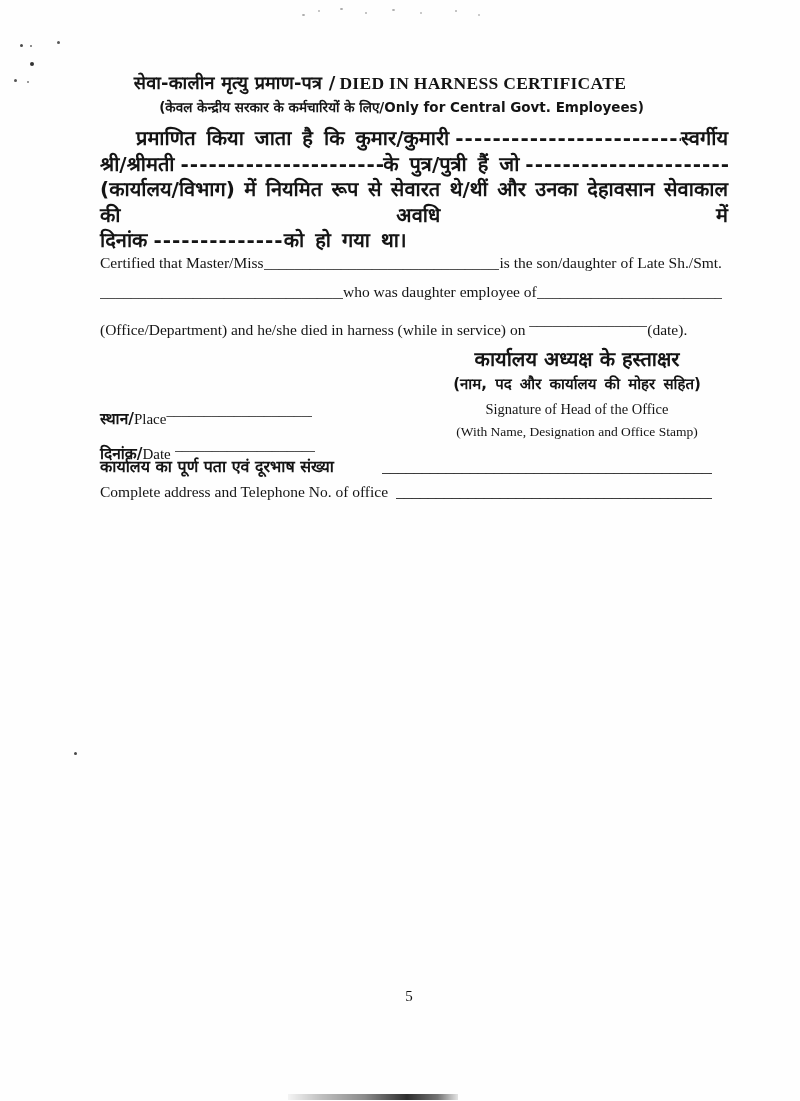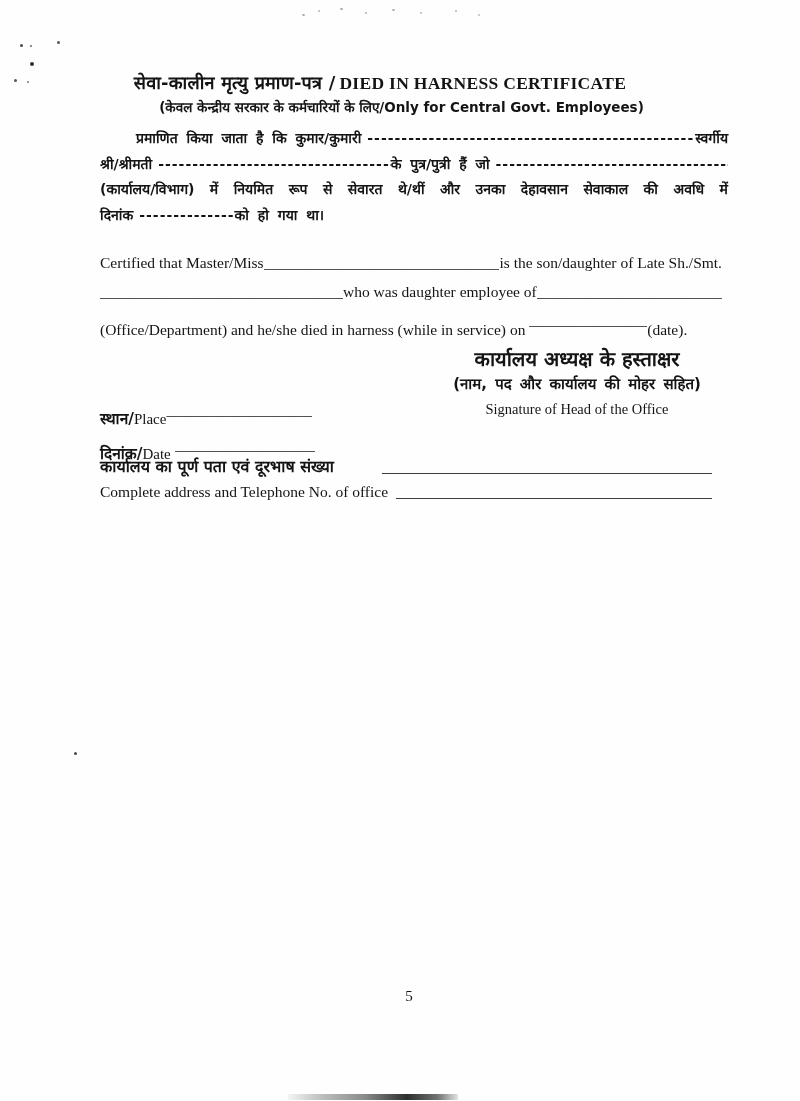--- a/index.html
+++ b/index.html
@@ -17,21 +17,21 @@
 
   
   .title-block { position:absolute; top:70px; left:0; width:740px; text-align:center; padding-left:20px; }
   .title-block .t-hi { font-size:18px; letter-spacing:0.2px; }
   .title-block .t-en { font-size:17.5px; letter-spacing:0.3px; }
   .subtitle { position:absolute; top:98px; left:0; width:800px; text-align:center; padding-left:3px;
               font-size:13.5px; }
 
   
   .hindi-para { position:absolute; top:126px; left:100px; width:628px;
-                font-size:14px; line-height:25.5px; word-spacing:4px; }
+                font-size:20px; line-height:25.5px; word-spacing:4px; }
   .hline { display:flex; align-items:baseline; white-space:nowrap; }
   .hline .dashfill { flex:1 1 auto; overflow:hidden; white-space:nowrap;
                      letter-spacing:1px; font-weight:bold; padding:0 6px; }
   .hline.indent > span:first-child { padding-left:36px; }
   .hline-just { text-align:justify; text-align-last:justify; word-spacing:2px; }
 
   
   .eng-para { position:absolute; top:249px; left:100px; width:622px;
               font-size:15.5px; line-height:28.5px; }
   .eline { display:flex; align-items:flex-end; white-space:nowrap; }
@@ -136,20 +136,21 @@
     </div>
     <div style="white-space:nowrap;">
       <span>(Office/Department) and he/she died in harness (while in service) on </span><span class="ublock w112">____________________</span><span>(date).</span>
     </div>
   </div>
 
   <div class="sig-block">
     <div class="hi sig-hi1">कार्यालय अध्यक्ष के हस्ताक्षर</div>
     <div class="hi sig-hi2">(नाम, पद और कार्यालय की मोहर सहित)</div>
     <div class="en sig-en1">Signature of Head of the Office</div>
+    <div class="en sig-en2">(With Name, Designation and Office Stamp)</div>
   </div>
 
   <div class="place-date">
     <div class="pd-row">
       <span class="hi pd-label-hi">स्थान/</span><span class="en">Place</span><span class="en pd-blank place">______________________________</span>
     </div>
     <div class="pd-row">
       <span class="hi pd-label-hi">दिनांक/</span><span class="en">Date </span><span class="en pd-blank date">______________________________</span>
     </div>
   </div>

